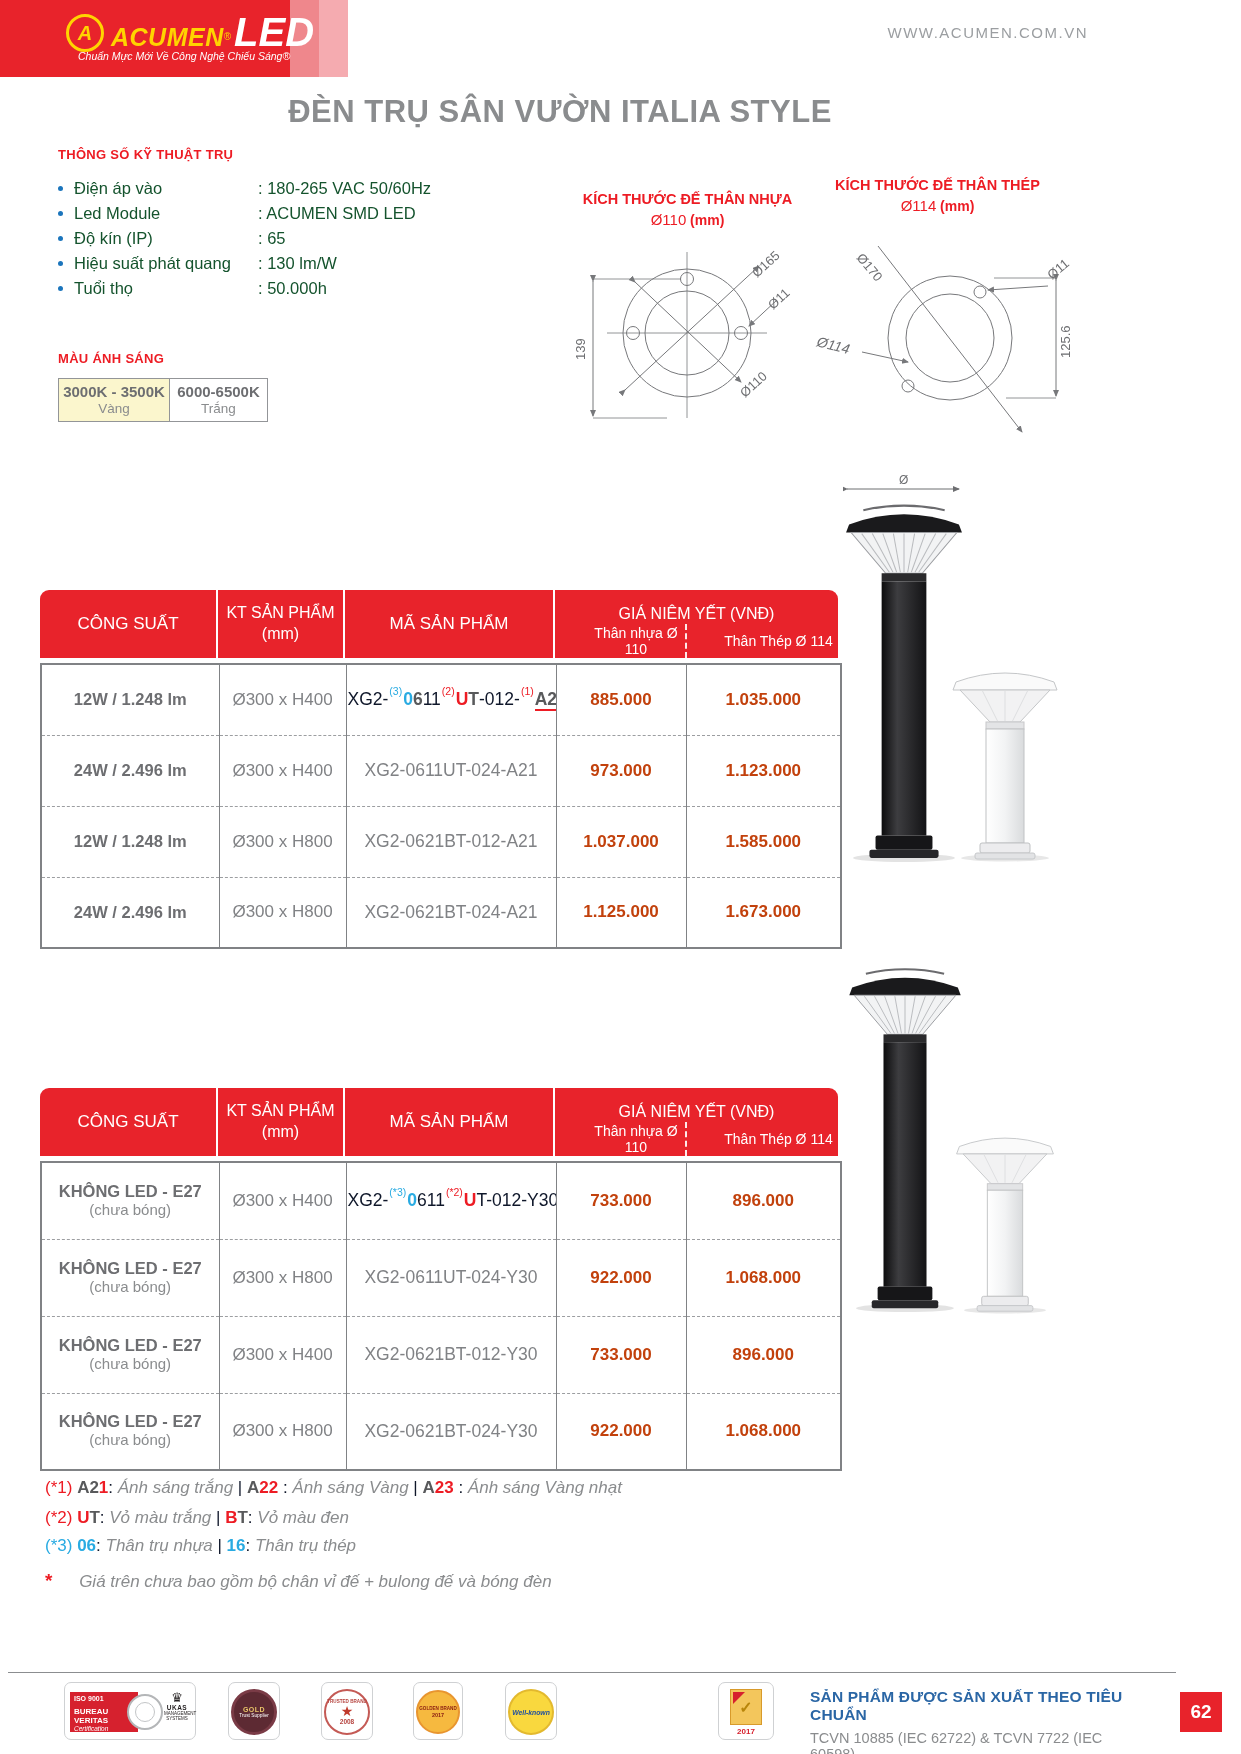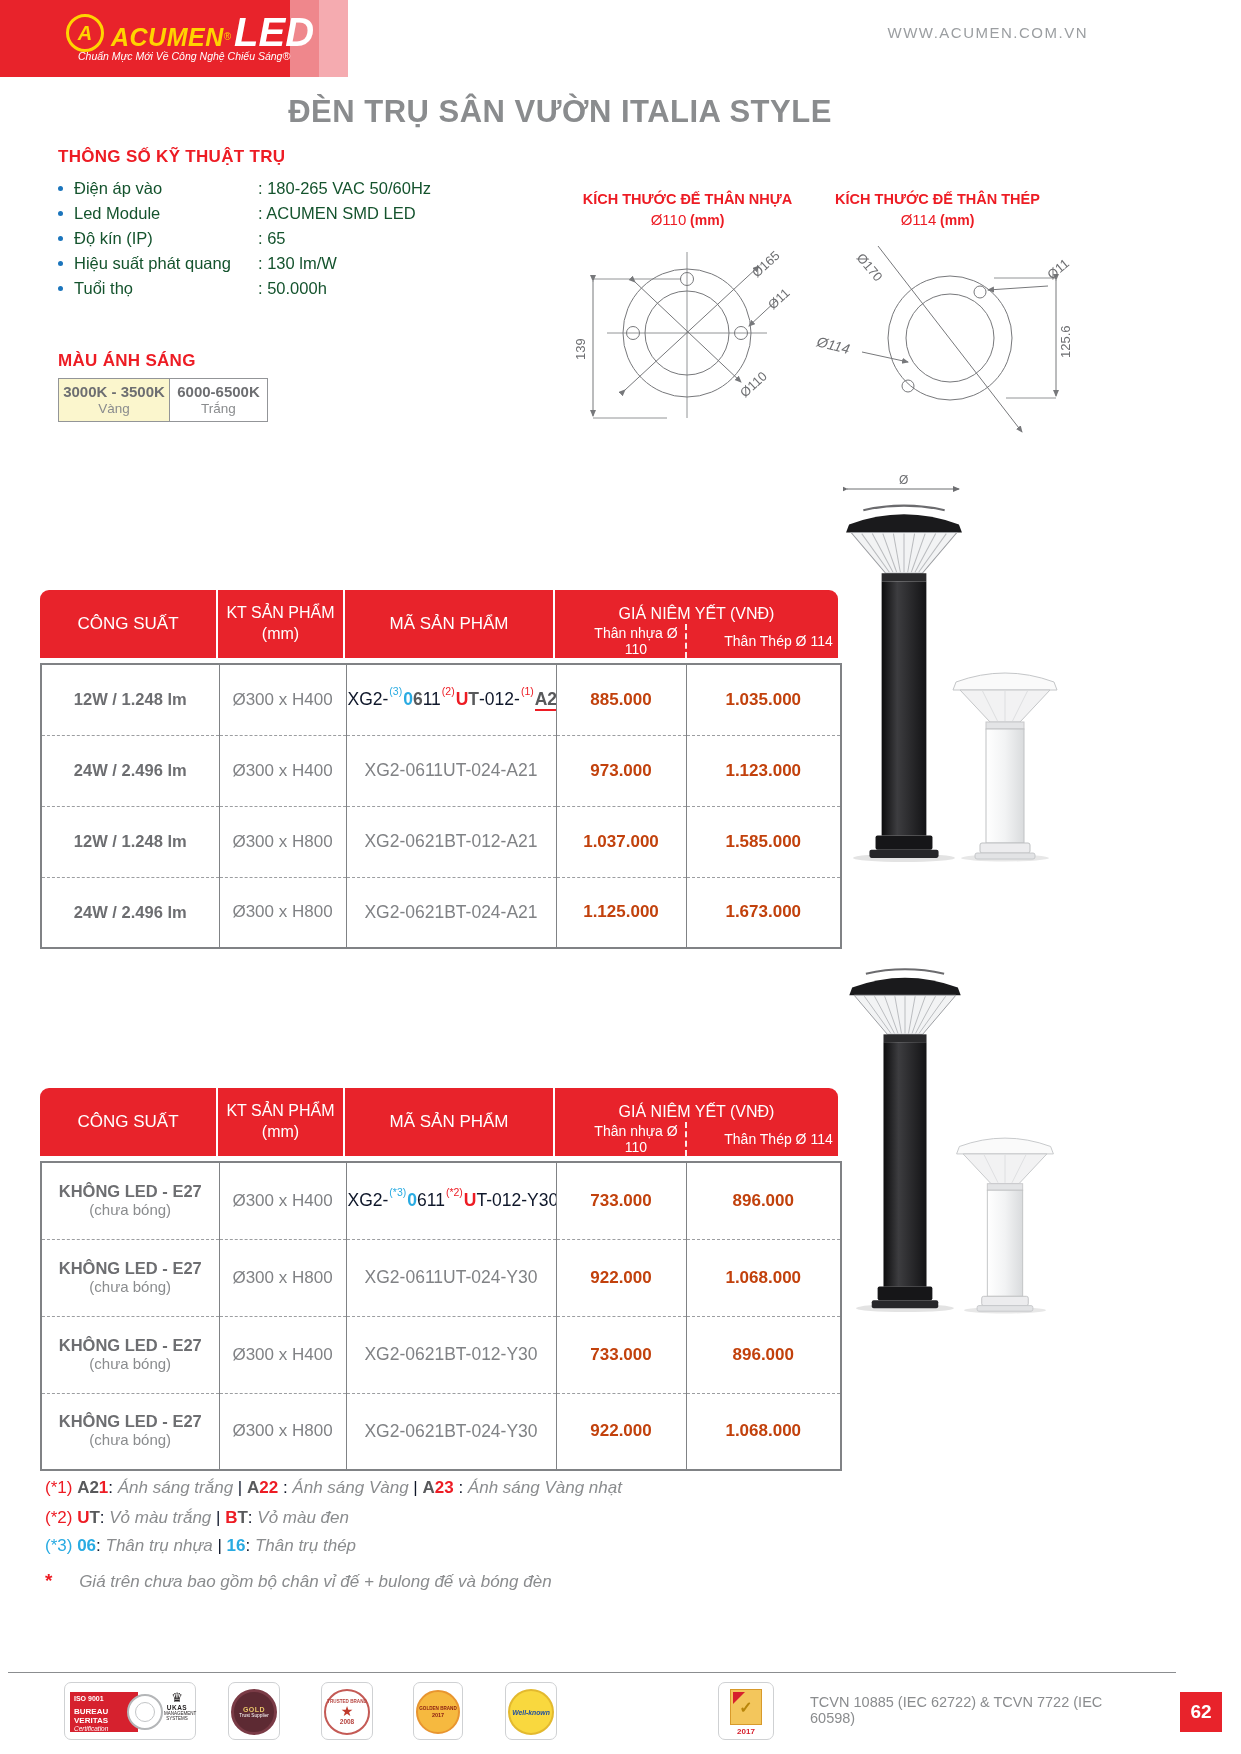--- a/index.html
+++ b/index.html
@@ -20,21 +20,21 @@
   .brand{color:#ffd400;font-weight:bold;font-style:italic;font-size:25px;letter-spacing:.5px;}
   .brand-reg{color:#ffd400;font-size:10px;vertical-align:super;}
   .brand-led{color:#ffffff;font-weight:bold;font-style:italic;font-size:40px;margin-left:3px;}
   .tagline{left:78px;top:50px;width:230px;color:#ffffff;font-style:italic;font-size:10.5px;}
   .website{left:860px;top:24px;width:228px;text-align:right;color:#9b9ea1;
     font-size:15px;letter-spacing:1.5px;}
 
   
   .page-title{left:230px;top:94px;width:660px;text-align:center;font-size:31px;
     font-weight:bold;color:#8a8c8e;letter-spacing:.5px;}
-  .sec-heading{font-size:17px;font-weight:bold;color:#ed1c24;letter-spacing:.3px;}
+  .sec-heading{font-size:13px;font-weight:bold;color:#ed1c24;letter-spacing:.3px;}
   .specs{left:58px;top:176px;width:430px;}
   .spec-row{display:flex;height:25px;align-items:center;font-size:16.5px;color:#14532d;}
   .spec-bullet{width:5px;height:5px;border-radius:50%;background:#1b75bc;margin-right:11px;flex:0 0 auto;}
   .spec-label{width:184px;}
   .spec-value{white-space:pre;}
 
   
   .lc-boxes{left:58px;top:378px;display:flex;}
   .lc-box{border:1px solid #939598;height:44px;box-sizing:border-box;text-align:center;
     display:flex;flex-direction:column;justify-content:center;background:#fff;}
@@ -215,21 +215,21 @@
     <line x1="118" y1="43" x2="30" y2="43" stroke-width="0.8"></line>
     <line x1="104" y1="182" x2="30" y2="182" stroke-width="0.8"></line>
     <line x1="30" y1="45" x2="30" y2="180" marker-start="url(#ah1)" marker-end="url(#ah1)"></line>
   </g>
   <text transform="translate(194,42) rotate(-42)" font-size="13">Ø165</text>
   <text transform="translate(210,74) rotate(-42)" font-size="13">Ø11</text>
   <text transform="translate(182,162) rotate(-42)" font-size="13">Ø110</text>
   <text transform="translate(22,124) rotate(-90)" font-size="13">139</text>
 </svg>
 
-<div class="abs diag-title" style="left:810px;top:190px;width:255px;">
+<div class="abs diag-title" style="left:810px;top:176px;width:255px;">
   <div class="l1">KÍCH THƯỚC ĐẾ THÂN THÉP</div>
   <div class="l2"><span>Ø114</span><b> (mm)</b></div>
 </div>
 <svg class="abs" style="left:808px;top:224px;" width="282" height="212" viewBox="0 0 282 212">
   <defs>
     <marker id="ah2" markerWidth="7" markerHeight="7" refX="6" refY="3" orient="auto">
       <path d="M0,0 L7,3 L0,6 Z" fill="#77787b"></path>
     </marker>
   </defs>
   <g stroke="#77787b" fill="none" stroke-width="1">
@@ -542,16 +542,17 @@
 
 <div class="abs badge-card" style="left:718px;top:1682px;width:56px;height:58px;">
   <div class="y17-shield">
     <div class="y17-flag"></div>
     <span class="y17-check">✓</span>
   </div>
   <div class="y17-year">2017</div>
 </div>
 
 <div class="abs" style="left:810px;top:1688px;width:340px;">
+  <div class="std-line1">SẢN PHẨM ĐƯỢC SẢN XUẤT THEO TIÊU CHUẨN</div>
   <div class="std-line2">TCVN 10885 (IEC 62722) &amp; TCVN 7722 (IEC 60598)</div>
 </div>
 
 <div class="abs page-box">62</div>
 
 </body></html>

